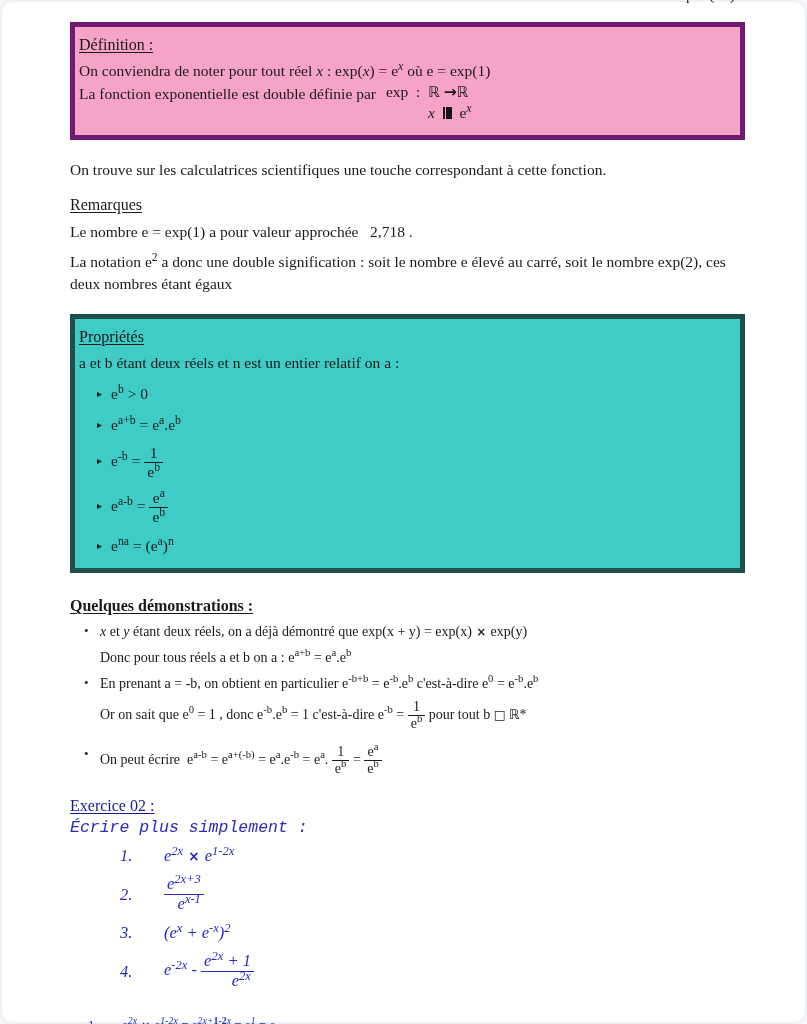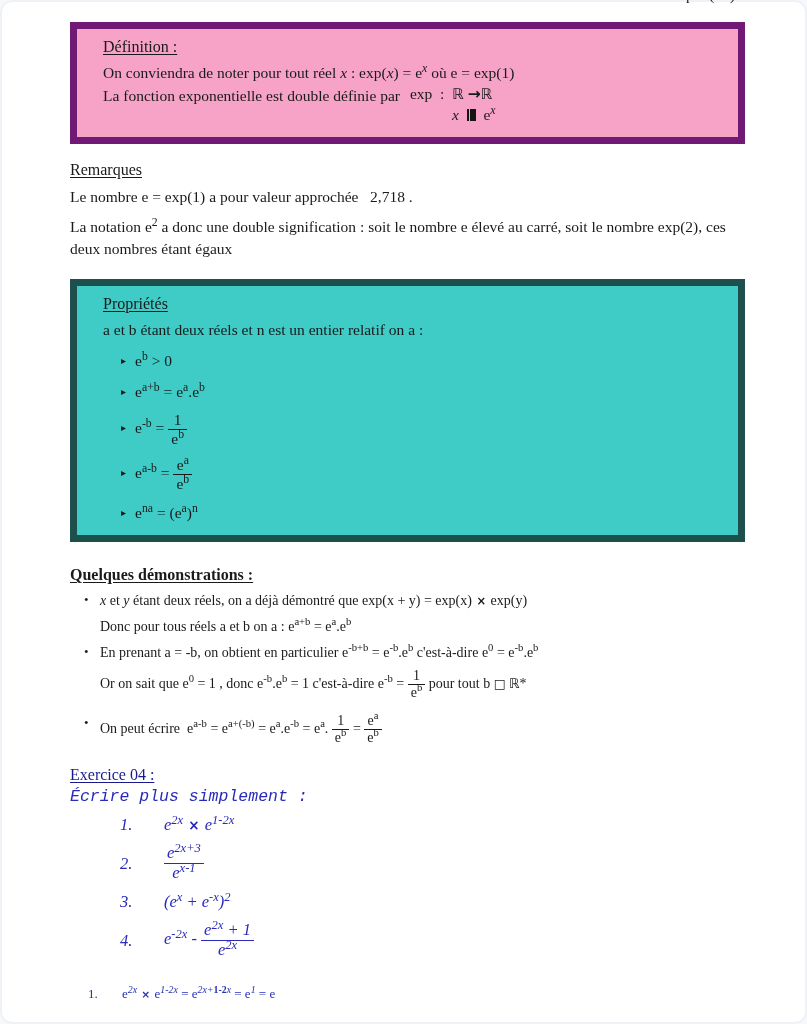--- a/index.html
+++ b/index.html
@@ -10,21 +10,21 @@
     font-family:"Liberation Serif", serif;color:#1a1a1a;
   }
   .content{position:absolute;left:70px;top:0;width:675px;}
   .corner-frag{
     position:absolute;top:0;right:66px;height:7px;overflow:hidden;
     font-size:15px;color:#222;letter-spacing:6px;
   }
   .corner-frag span{display:block;margin-top:-13px;}
 
   
-  .box{border:7px solid #701a75;padding:6px 14px 11px 26px;font-size:15.5px;line-height:1.5;}
+  .box{border:5px solid #701a75;padding:6px 14px 11px 4px;font-size:15.5px;line-height:1.5;}
   .box-pink{background:#f6a3c7;margin-top:22px;}
   .box-teal{background:#3fcbc6;margin-top:18px;border-color:#1d4f4d;}
   .u{text-decoration:underline;text-underline-offset:2px;}
   .box-title{font-size:16px;margin-bottom:2px;}
 
   .def-map{display:flex;align-items:flex-start;}
   .map-block{display:inline-block;margin-left:10px;line-height:1.35;}
   .map-row2{display:block;margin-left:42px;font-family:Liberation Serif, serif;}
   .bb{font-family:"DejaVu Sans", sans-serif;font-size:0.95em;}
   .arrow{font-family:"DejaVu Sans", sans-serif;font-weight:bold;}
@@ -40,21 +40,21 @@
   .prop-item{margin:8px 0 0 18px;font-size:15.5px;}
   .tri{font-family:"DejaVu Sans", sans-serif;font-size:10px;vertical-align:2px;margin-right:9px;}
 
   .demo{margin-top:6px;}
   .demo-line{font-size:14px;margin-top:5px;padding-left:30px;position:relative;line-height:1.5;}
   .demo-line .blt{position:absolute;left:14px;top:0;font-size:13px;}
 
   
   .fr{display:inline-block;vertical-align:middle;text-align:center;line-height:1.15;}
   .fr .nu{display:block;padding:0 3px;}
-  .fr .de{display:block;border-top:1px solid currentColor;padding:0 3px;}
+  .fr .de{display:block;border-top:1px solid currentColor;padding:0 3px;text-align:right;}
 
   sup{font-size:76%;line-height:0;}
   .mx{font-weight:bold;font-family:"DejaVu Sans", sans-serif;font-size:0.82em;padding:0 1px;}
 
   
   .ex-title{color:#1a1a8e;font-size:16px;margin-top:20px;}
   .ex-sub{color:#2a2ab8;font-style:italic;font-size:16.5px;margin-top:3px;font-family:Liberation Mono, monospace;}
   .ex-list{color:#2a2ab8;font-style:italic;font-size:16.5px;margin-left:50px;}
   .ex-item{display:flex;align-items:center;margin-top:9px;}
   .ex-item .no{width:44px;flex:0 0 44px;}
@@ -86,20 +86,21 @@
       <div>On conviendra de noter pour tout réel <i>x</i> : exp(<i>x</i>) = e<sup><i>x</i></sup> où e = exp(1)</div>
       <div class="def-map">
         <span>La fonction exponentielle est double définie par</span>
         <span class="map-block">
           <span class="map-row1">exp&nbsp;&nbsp;:&nbsp;&nbsp;<span class="bb">ℝ</span> <span class="arrow">→</span><span class="bb">ℝ</span></span>
           <span class="map-row2"><i>x</i>&nbsp;&nbsp;<span class="tofu"></span>&nbsp;&nbsp;e<sup><i>x</i></sup></span>
         </span>
       </div>
     </div>
 
+    <div class="para">On trouve sur les calculatrices scientifiques une touche correspondant à cette fonction.</div>
 
     <div class="section-h">
       <span class="u">Remarques</span>
     </div>
     <div class="rem-line">Le nombre e = exp(1) a pour valeur approchée&nbsp;&nbsp; 2,718 .</div>
     <div class="rem-line">La notation e<sup>2</sup> a donc une double signification : soit le nombre e élevé au carré, soit le nombre exp(2), ces deux nombres étant égaux</div>
 
     <div class="box box-teal">
       <div class="box-title">
         <span class="u">Propriétés</span>
@@ -140,21 +141,21 @@
       <div class="demo-line">
         <span>Or on sait que e<sup>0</sup> = 1 , donc e<sup>-b</sup>.e<sup>b</sup> = 1 c'est-à-dire e<sup>-b</sup> = <span class="fr"><span class="nu">1</span><span class="de">e<sup>b</sup></span></span> pour tout b <span class="sq">□</span> <span class="bb">ℝ</span>*</span>
       </div>
       <div class="demo-line" style="margin-top:12px;">
         <span class="blt">•</span>
         <span>On peut écrire&nbsp; e<sup>a-b</sup> = e<sup>a+(-b)</sup> = e<sup>a</sup>.e<sup>-b</sup> = e<sup>a</sup>. <span class="fr"><span class="nu">1</span><span class="de">e<sup>b</sup></span></span> = <span class="fr"><span class="nu">e<sup>a</sup></span><span class="de">e<sup>b</sup></span></span></span>
       </div>
     </div>
 
     <div class="ex-title">
-      <span class="u">Exercice 04 :</span>
+      <span class="u">Exercice 02 :</span>
     </div>
     <div class="ex-sub">Écrire plus simplement :</div>
 
     <div class="ex-list">
       <div class="ex-item">
         <span class="no">1.</span>
         <span class="fm">e<sup>2x</sup> <span class="mx">×</span> e<sup>1-2x</sup></span>
       </div>
       <div class="ex-item">
         <span class="no">2.</span>

